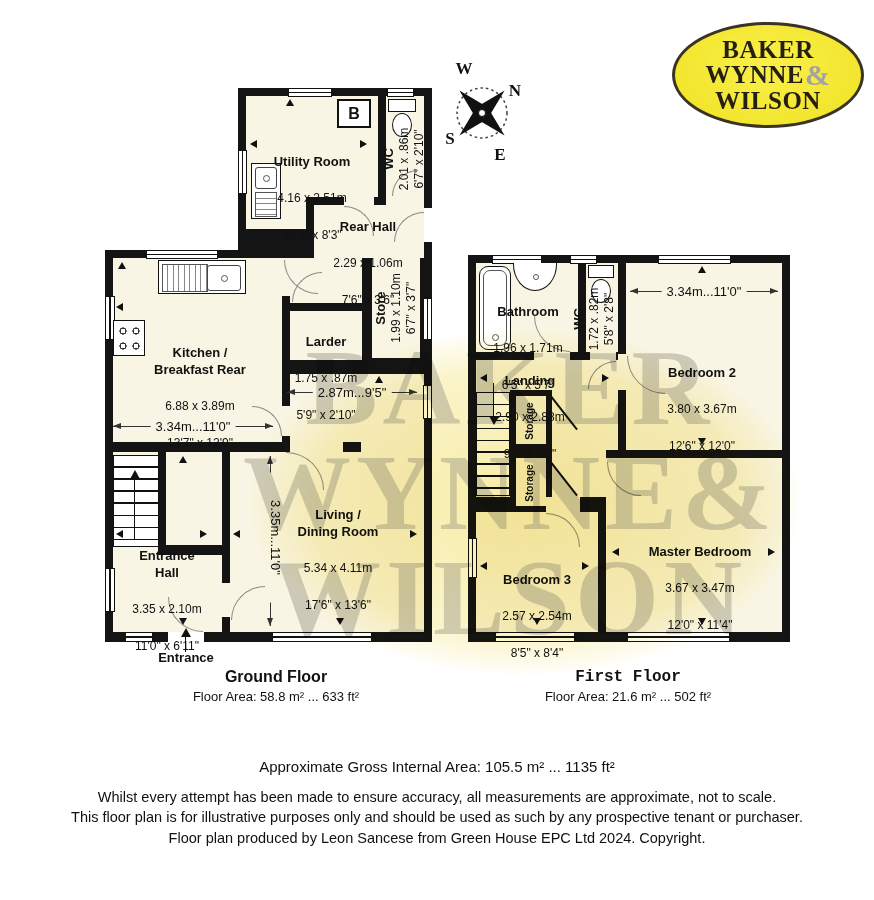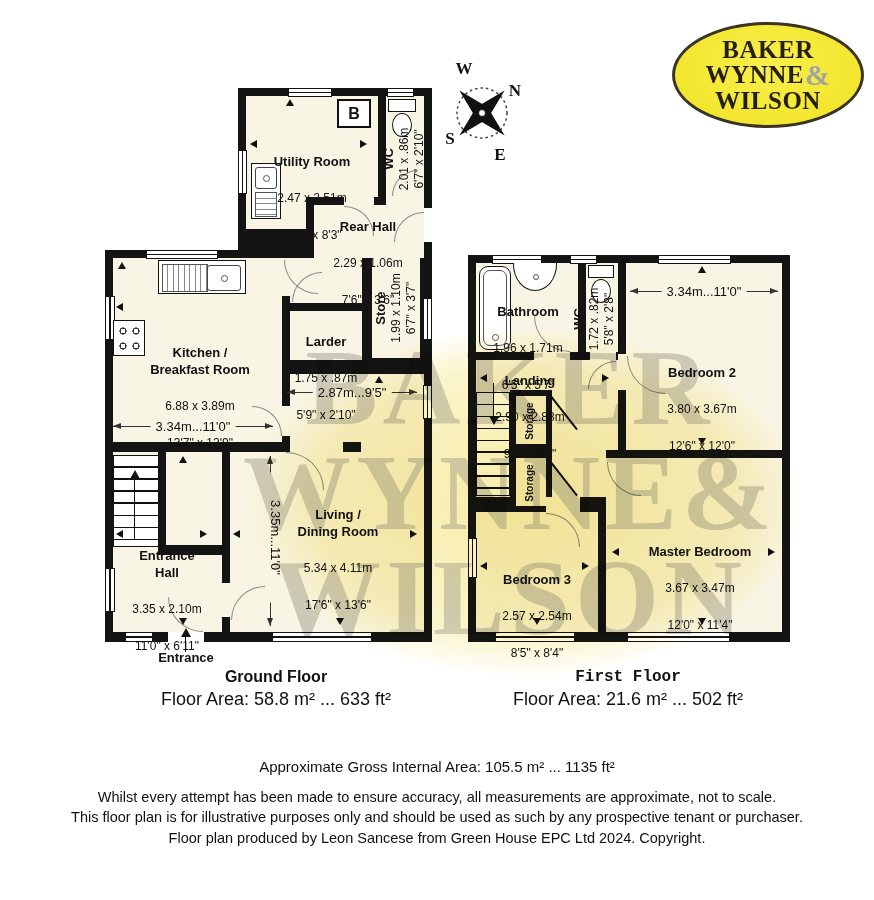--- a/index.html
+++ b/index.html
@@ -95,21 +95,21 @@
   
   .logo{position:absolute;left:672px;top:22px;width:192px;height:106px;border:3px solid #3b3422;
       border-radius:50%;box-sizing:border-box;display:flex;flex-direction:column;align-items:center;
       justify-content:center;background:radial-gradient(ellipse at 50% 40%, #f9ef4a 0%, #f3e62f 70%, #e9da22 100%);
       font-family:"Liberation Serif",serif;font-weight:bold;color:#241f12;line-height:1.02;z-index:20;}
   .logo .lrow{font-size:25px;letter-spacing:.5px;display:flex;align-items:center;}
   .logo .amp{color:#a3a3a3;font-size:30px;margin-left:1px;line-height:.8;}
   
   .ent-label{position:absolute;transform:translateX(-50%);font-weight:bold;font-size:13px;z-index:8;}
   .ftitle{position:absolute;transform:translateX(-50%);font-weight:bold;font-size:16px;white-space:nowrap;}
-  .farea{position:absolute;transform:translateX(-50%);font-size:18px;white-space:nowrap;}
+  .farea{position:absolute;transform:translateX(-50%);font-size:13px;white-space:nowrap;}
   .footline{position:absolute;left:0;width:874px;text-align:center;}
   .addr{font-weight:bold;font-size:16.5px;}
   .gross{font-size:15px;}
   .disc{font-size:14.5px;}
 </style>
 </head>
 <body>
 
 <div id="canvas">
 
@@ -265,36 +265,36 @@
   <div class="tk right" style="left:602px;top:374px;"></div>
   <div class="tk left" style="left:480px;top:562px;"></div>
   <div class="tk right" style="left:582px;top:562px;"></div>
   <div class="tk down" style="left:533px;top:618px;"></div>
   <div class="tk left" style="left:612px;top:548px;"></div>
   <div class="tk right" style="left:768px;top:548px;"></div>
   <div class="tk down" style="left:698px;top:618px;"></div>
 
   <div class="rlabel" style="left:312px;top:133px;">
     <div class="rn">Utility Room</div>
-    <div class="rd">2.47 x 2.51m</div>
+    <div class="rd">4.16 x 2.51m</div>
     <div class="rd">10'5" x 8'3"</div>
   </div>
   <div class="vlab" style="left:356px;top:136px;width:96px;height:46px;">
     <div class="rn">WC</div>
     <div class="rd">2.01 x .86m</div>
     <div class="rd">6'7" x 2'10"</div>
   </div>
   <div class="rlabel" style="left:368px;top:198px;">
     <div class="rn">Rear Hall</div>
     <div class="rd">2.29 x 1.06m</div>
     <div class="rd">7'6" x 3'6"</div>
   </div>
   <div class="rlabel" style="left:200px;top:324px;">
     <div class="rn">Kitchen /
-Breakfast Room</div>
+Breakfast Rear</div>
     <div class="rd">6.88 x 3.89m</div>
     <div class="rd">13'7" x 12'9"</div>
   </div>
   <div class="rlabel" style="left:326px;top:313px;">
     <div class="rn">Larder</div>
     <div class="rd">1.75 x .87m</div>
     <div class="rd">5'9" x 2'10"</div>
   </div>
   <div class="vlab" style="left:340px;top:285px;width:112px;height:46px;">
     <div class="rn">Store</div>

